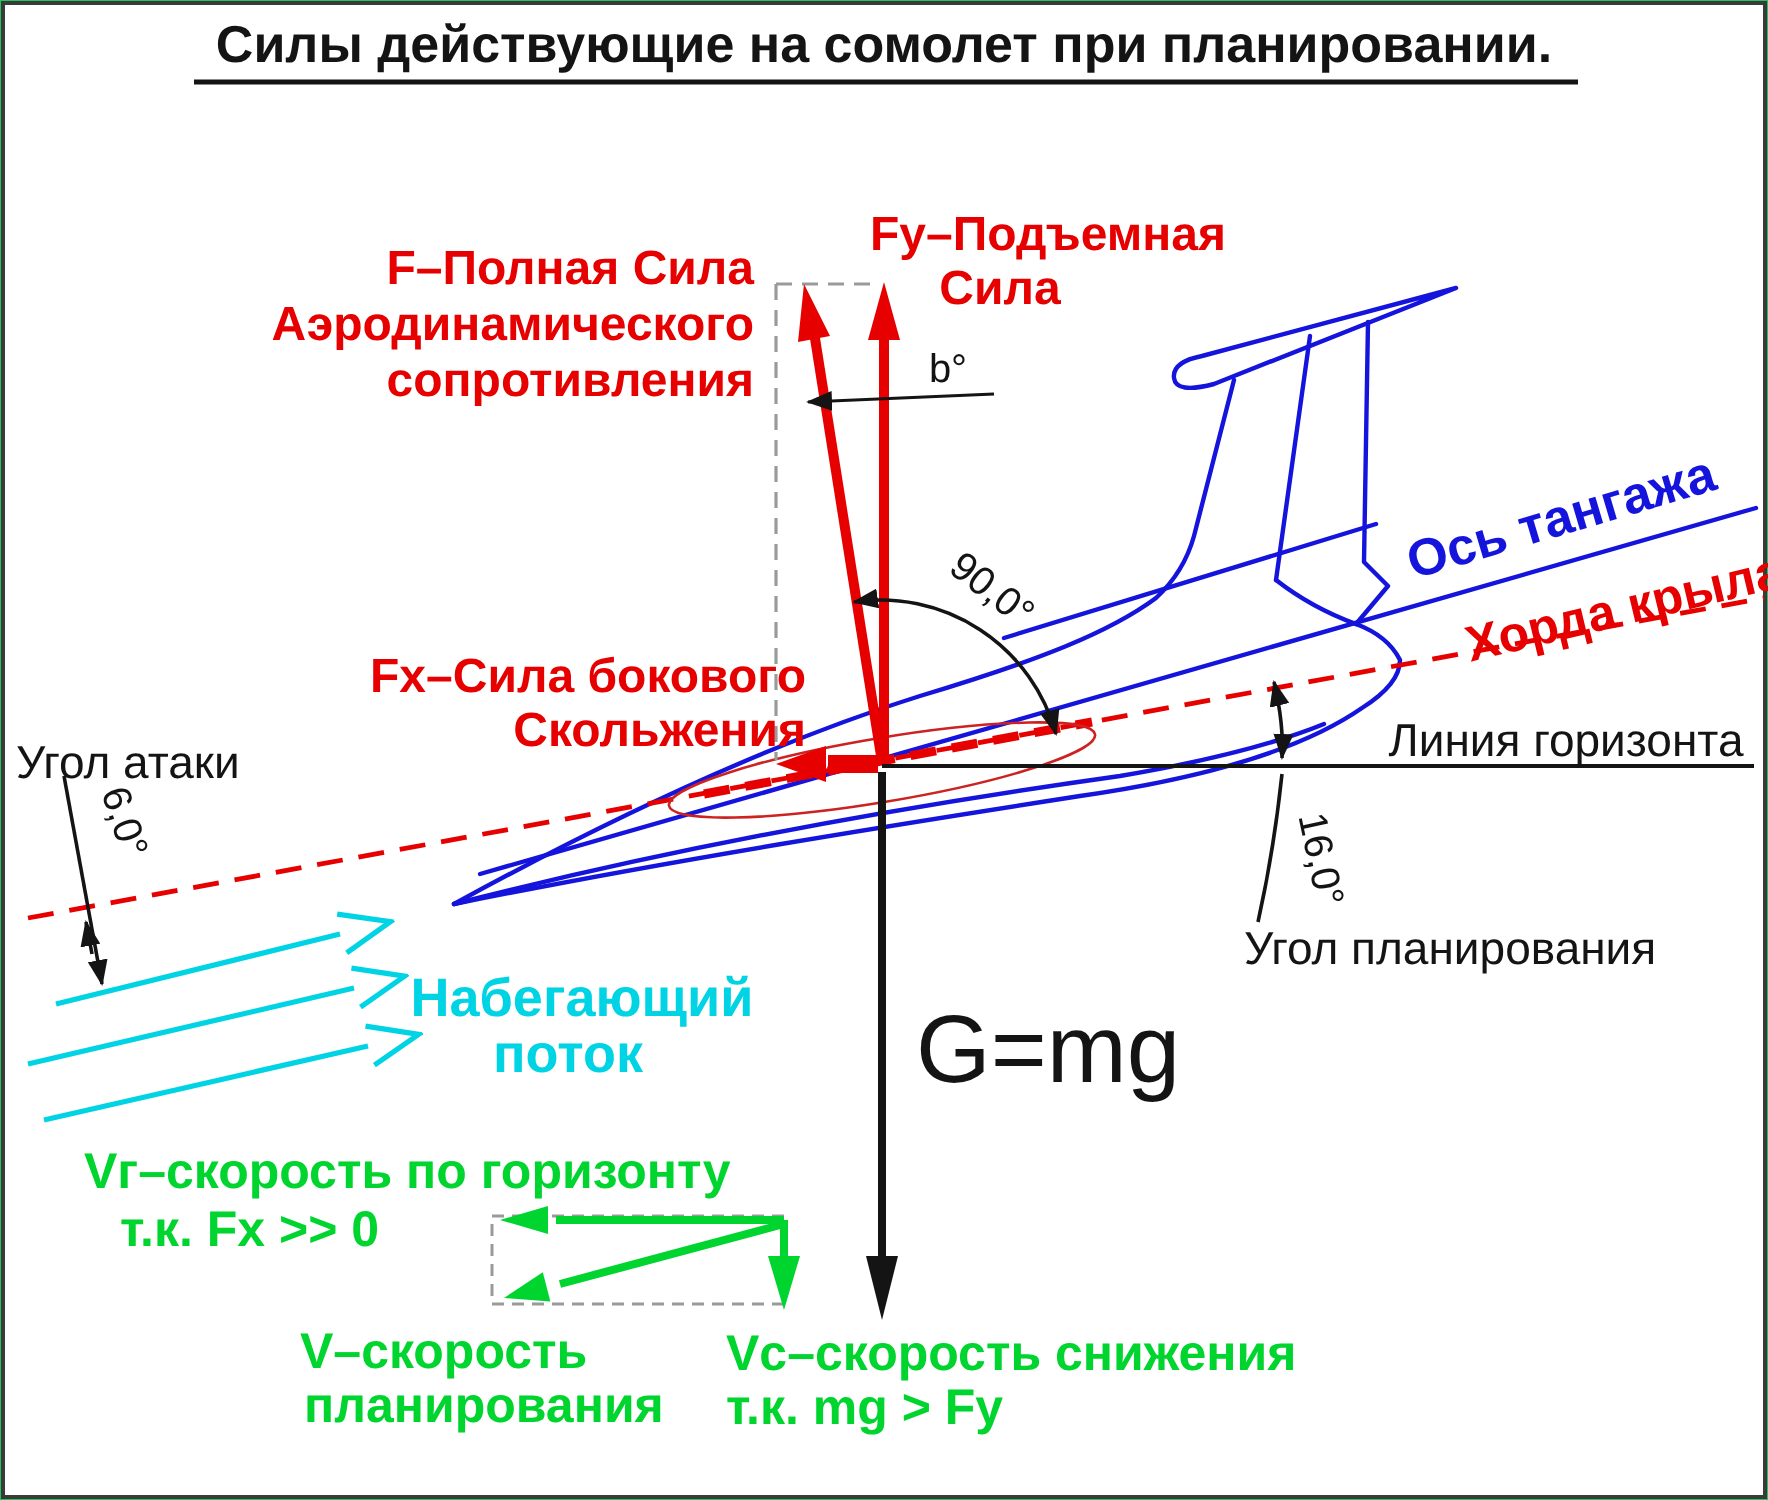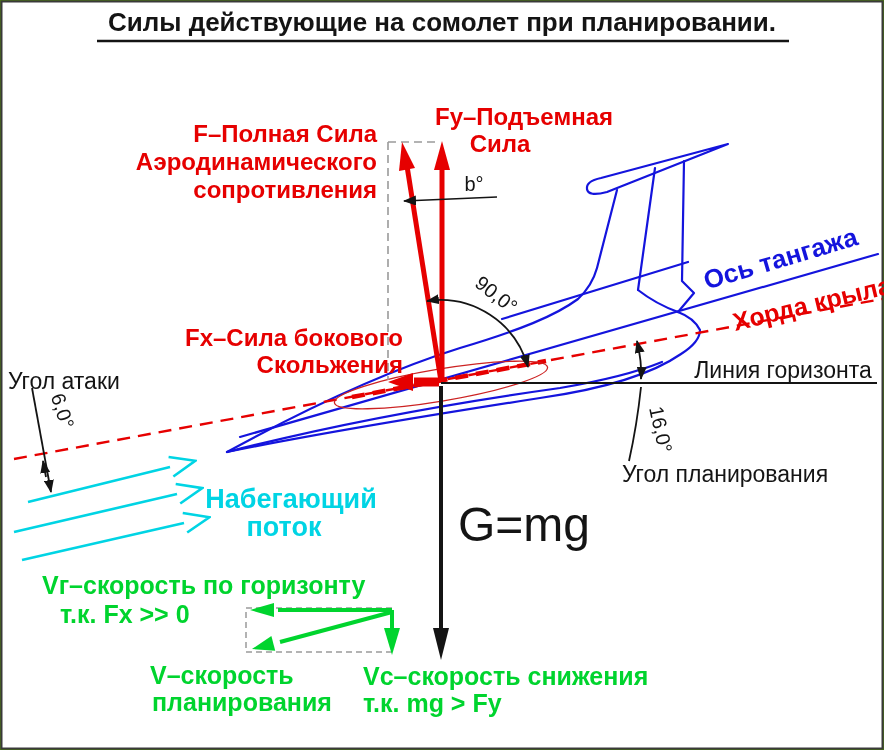--- a/index.html
+++ b/index.html
@@ -1,16 +1,16 @@
 <!DOCTYPE html>
 <html><head>
 <meta charset="utf-8">
 <style>
   html,body{margin:0;padding:0;background:#ffffff;}
-  .stage{width:884px;height:750px;position:relative;background:#4d7c0f;overflow:hidden;}
+  .stage{width:884px;height:750px;position:relative;background:#22c55e;overflow:hidden;}
   svg{display:block;}
   text{font-family:"Liberation Sans", sans-serif;}
   .t-title{font-size:26px;font-weight:bold;fill:#141414;}
   .t-red{fill:#e60000;font-weight:bold;font-size:24px;}
   .t-blue{fill:#1414dd;font-weight:bold;font-size:26px;}
   .t-redrot{fill:#e60000;font-weight:bold;font-size:25px;}
   .t-blk{fill:#141414;font-size:23px;}
   .t-blk-sm{fill:#141414;font-size:20px;}
   .t-cyan{fill:#00d4e4;font-weight:bold;font-size:27px;}
   .t-green{fill:#00d42e;font-weight:bold;font-size:25px;}

